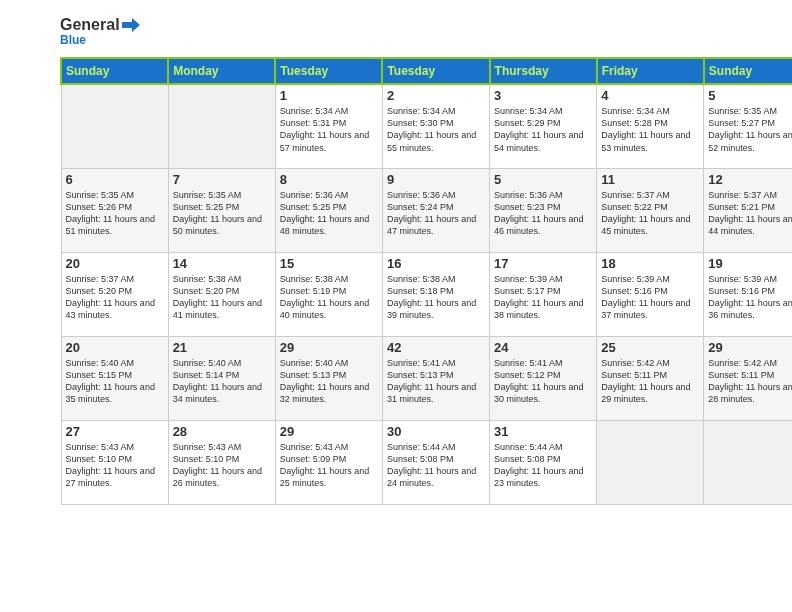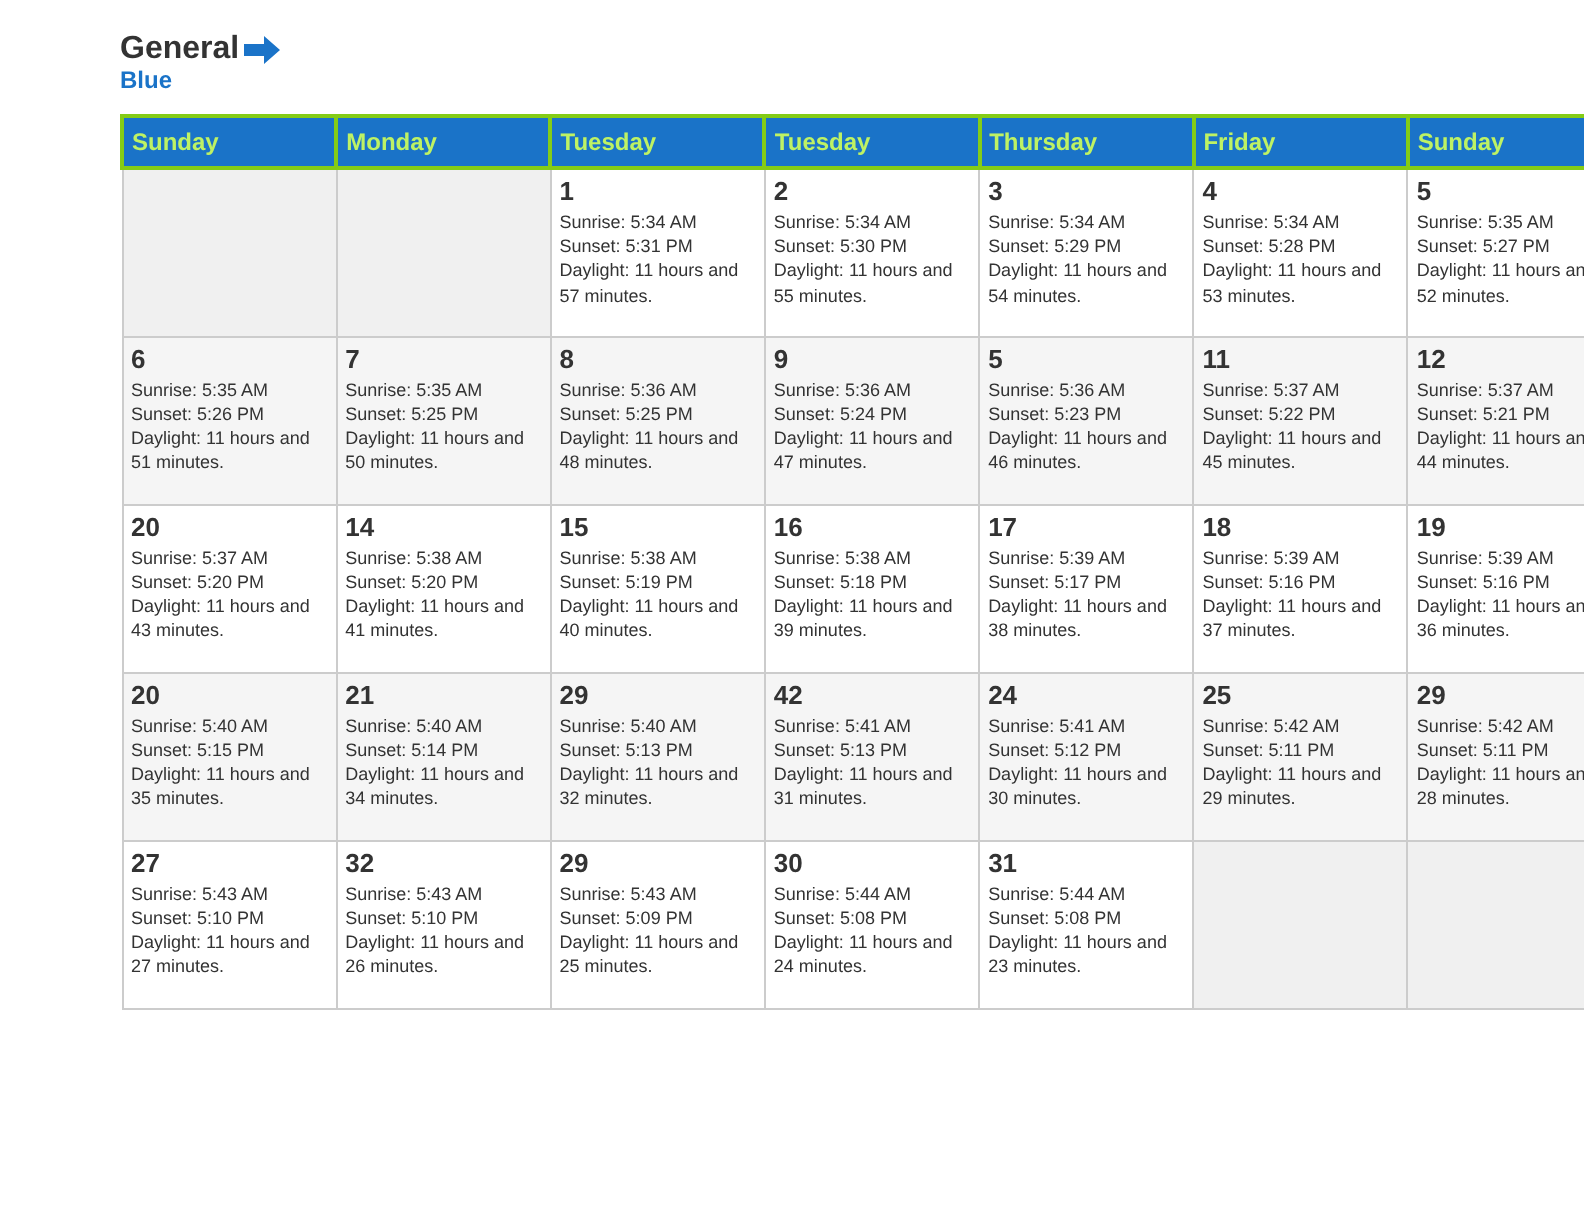--- a/index.html
+++ b/index.html
@@ -290,21 +290,21 @@
           </td>
         </tr>
         <tr>
           <td>
             <span class="day-number">27</span>
             <div class="day-info" style="white-space: pre-line;">Sunrise: 5:43 AM
 Sunset: 5:10 PM
 Daylight: 11 hours and 27 minutes.</div>
           </td>
           <td>
-            <span class="day-number">32</span>
+            <span class="day-number">28</span>
             <div class="day-info" style="white-space: pre-line;">Sunrise: 5:43 AM
 Sunset: 5:10 PM
 Daylight: 11 hours and 26 minutes.</div>
           </td>
           <td>
             <span class="day-number">29</span>
             <div class="day-info" style="white-space: pre-line;">Sunrise: 5:43 AM
 Sunset: 5:09 PM
 Daylight: 11 hours and 25 minutes.</div>
           </td>

